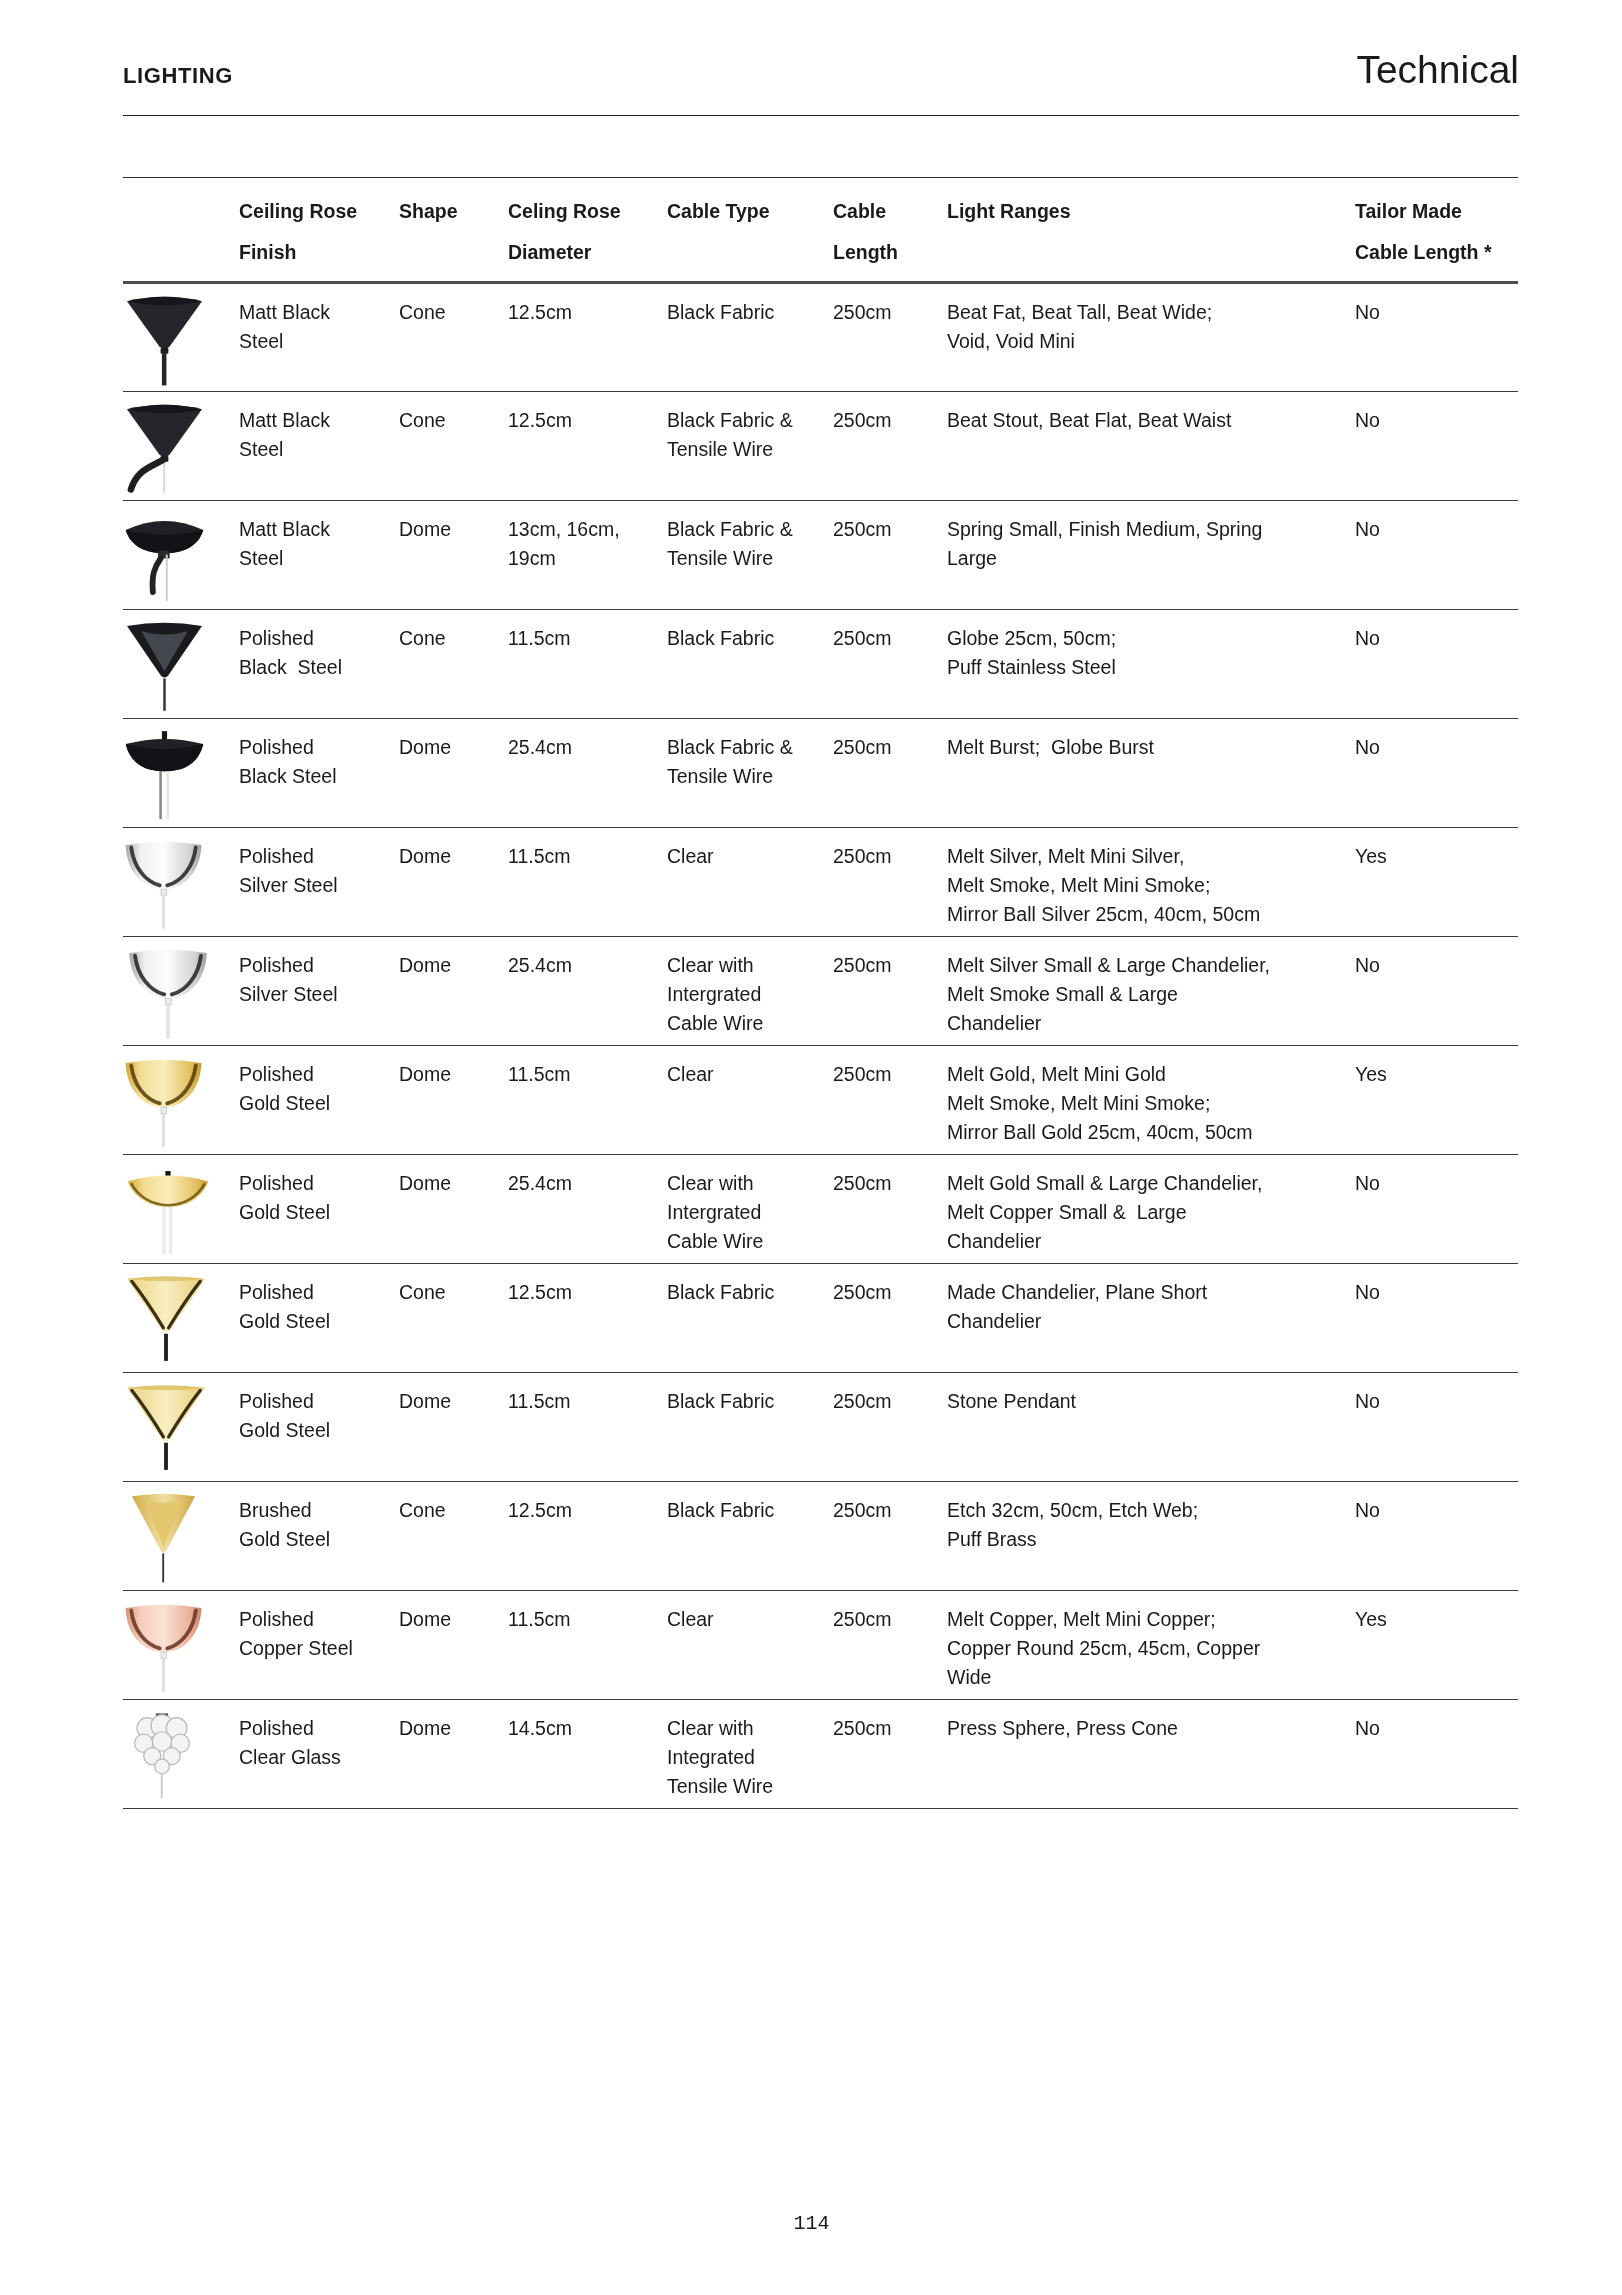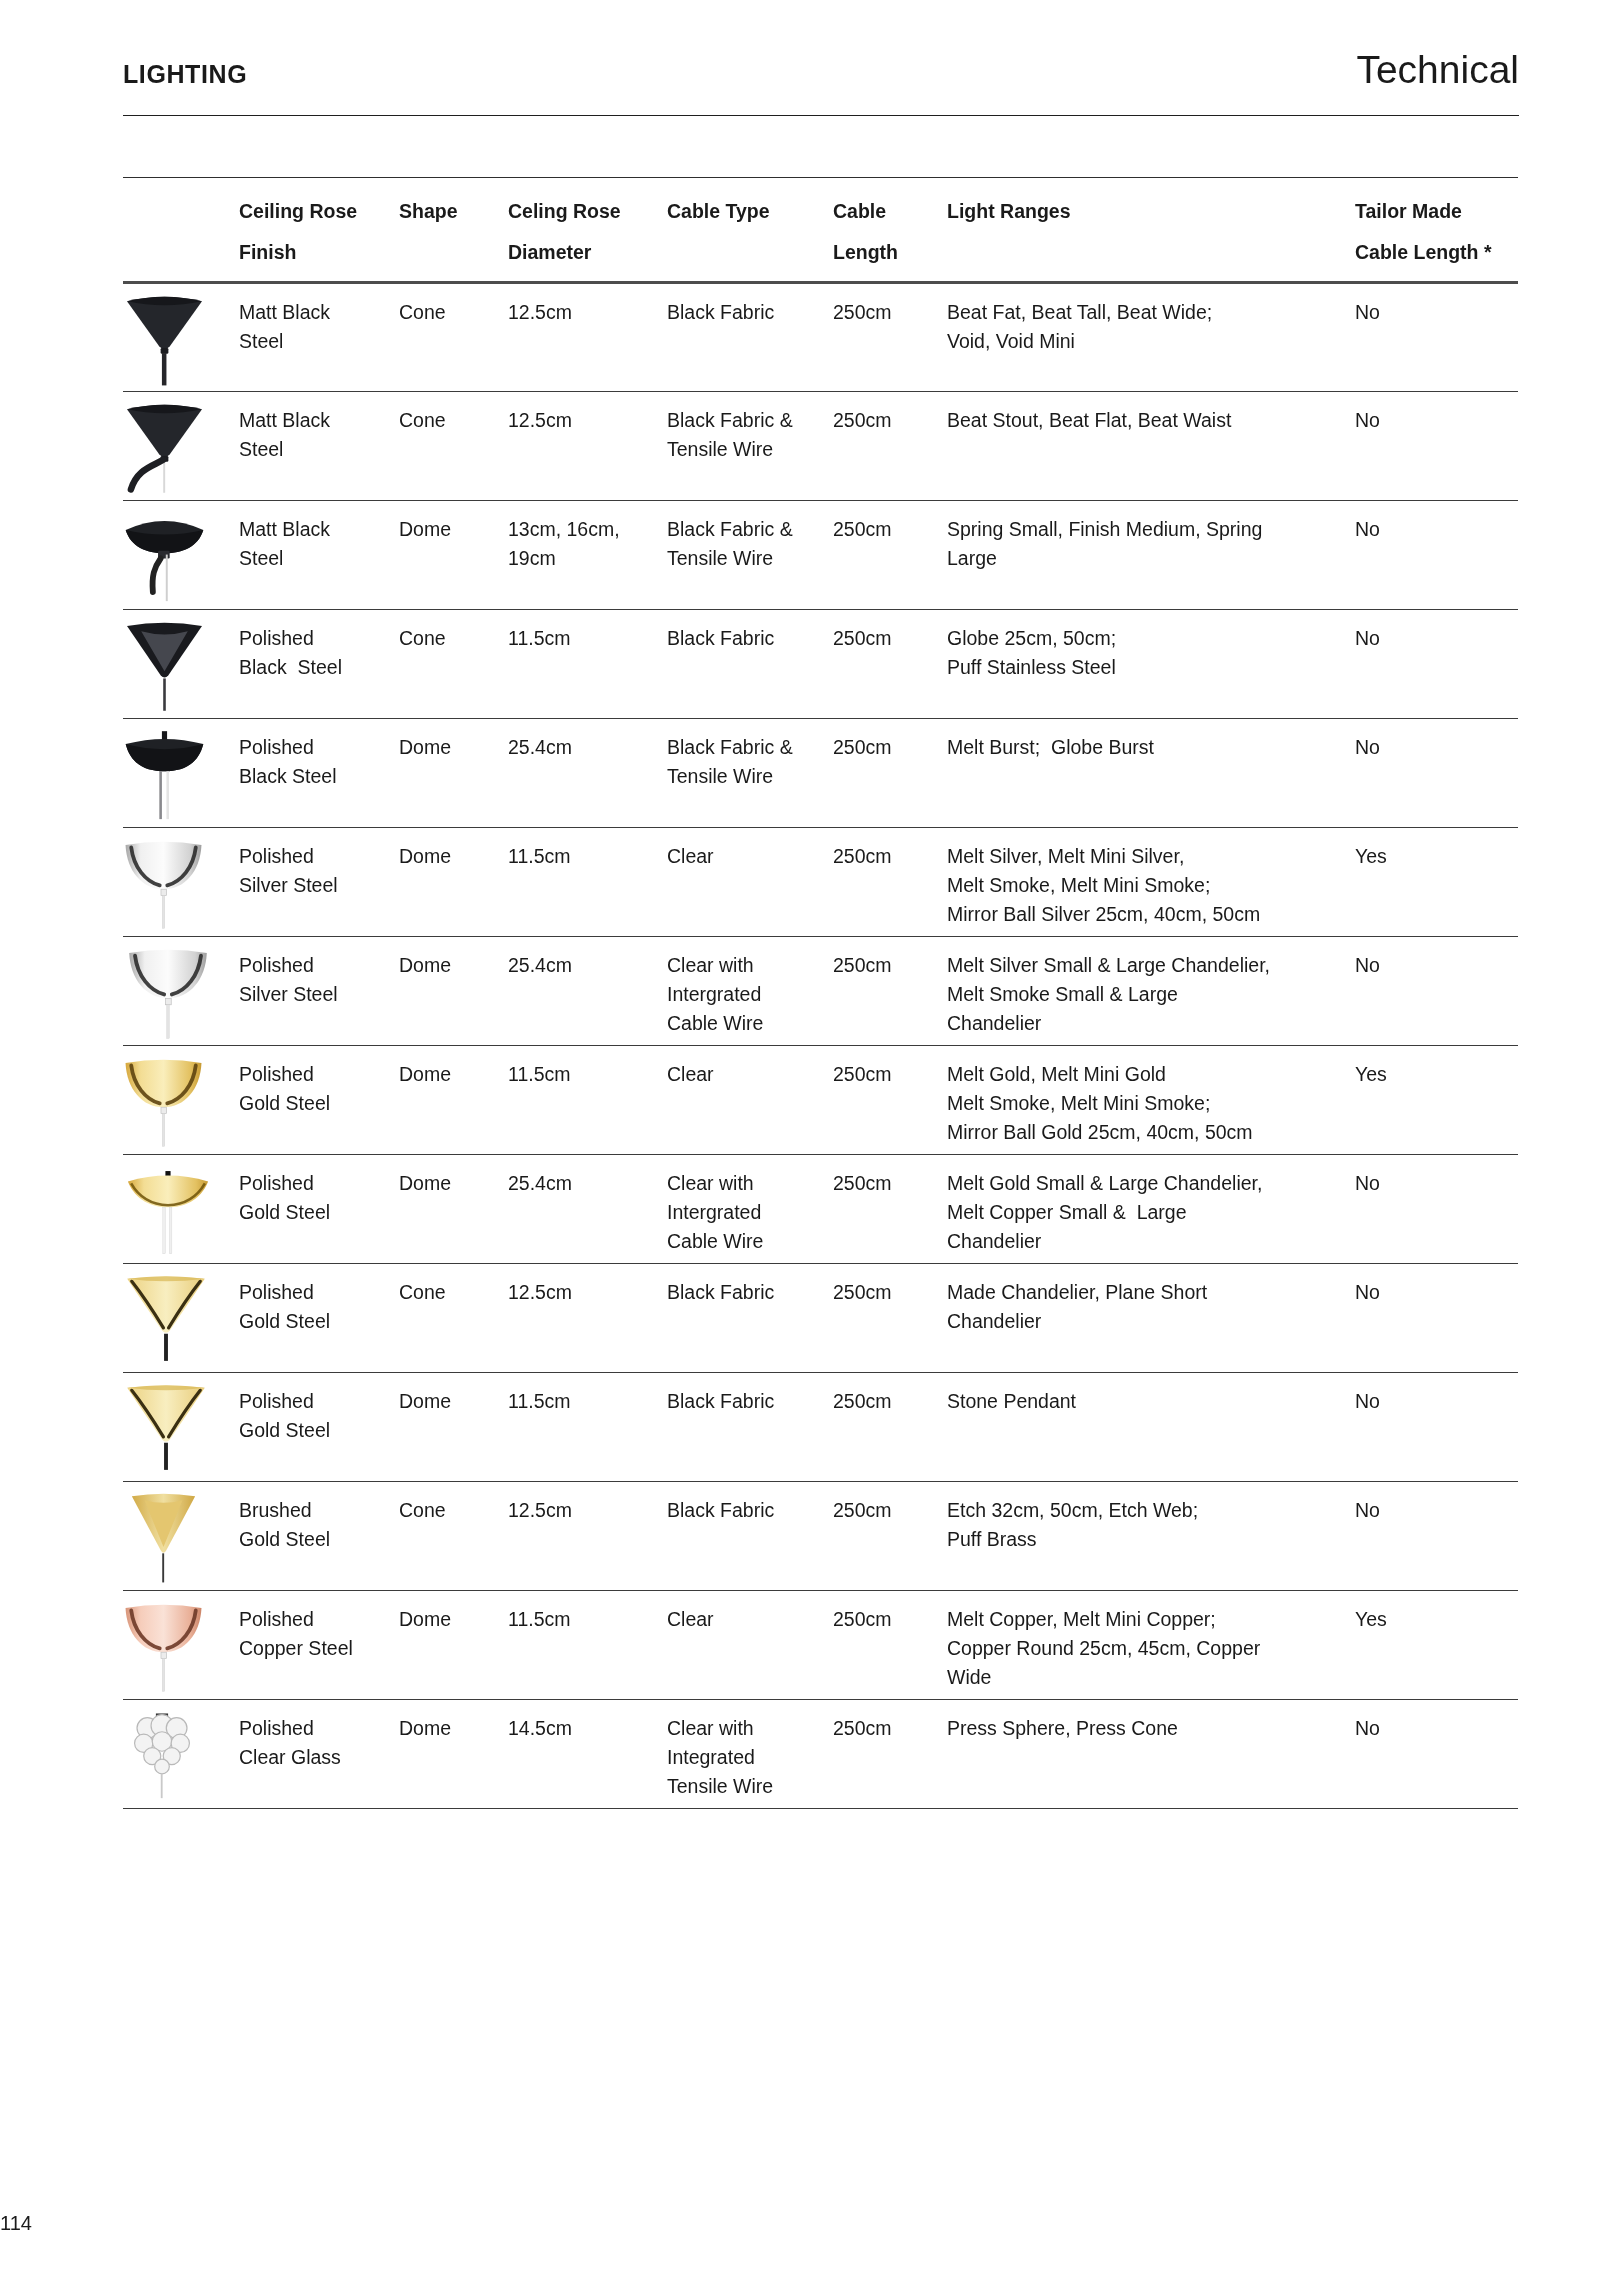--- a/index.html
+++ b/index.html
@@ -6,21 +6,21 @@
   html,body { background:#ffffff; }
   body {
     width:1623px; height:2295px;
     font-family:"Liberation Sans", sans-serif;
     color:#1a1a1a;
     position:relative;
   }
   .page { position:relative; width:1623px; height:2295px; padding:0 104px 0 123px; overflow:hidden; }
 
   .topbar { display:flex; justify-content:space-between; align-items:baseline; padding-top:48px; }
-  .brand { font-size:25px; font-weight:bold; letter-spacing:0.6px; }
+  .brand { font-size:22px; font-weight:bold; letter-spacing:0.6px; }
   .section { font-size:39px; font-weight:normal; }
   .toprule { margin-top:23.4px; border-top:1.9px solid #1f1f1f; }
 
   .title { margin-top:62px; font-size:42px; font-weight:bold; letter-spacing:0.6px; }
 
   table.fittings { margin-top:61px; border-collapse:collapse; table-layout:fixed; width:1395px; }
   .fittings th {
     text-align:left; vertical-align:top;
     font-size:19.5px; font-weight:bold; line-height:41px;
     padding:13px 6.5px 7.8px 0;
@@ -39,21 +39,21 @@
   .fittings td.icon-cell { padding:6.5px 7.8px 0 0; }
   .fittings td.icon-cell svg { display:block; }
 
   .footnote {
     margin-top:30px;
     font-size:20px; font-weight:bold; line-height:34px;
     white-space:pre-wrap;
   }
   .pagenum {
     position:absolute; left:0; right:0; bottom:60px;
-    font-size:20px;
+    text-align:center; font-size:20px;font-family:Liberation Mono, monospace;
   }
 </style>
 </head>
 <body>
 
 <div class="page">
 
   <div class="topbar">
     <div class="brand">LIGHTING</div>
     <div class="section">Technical</div>

